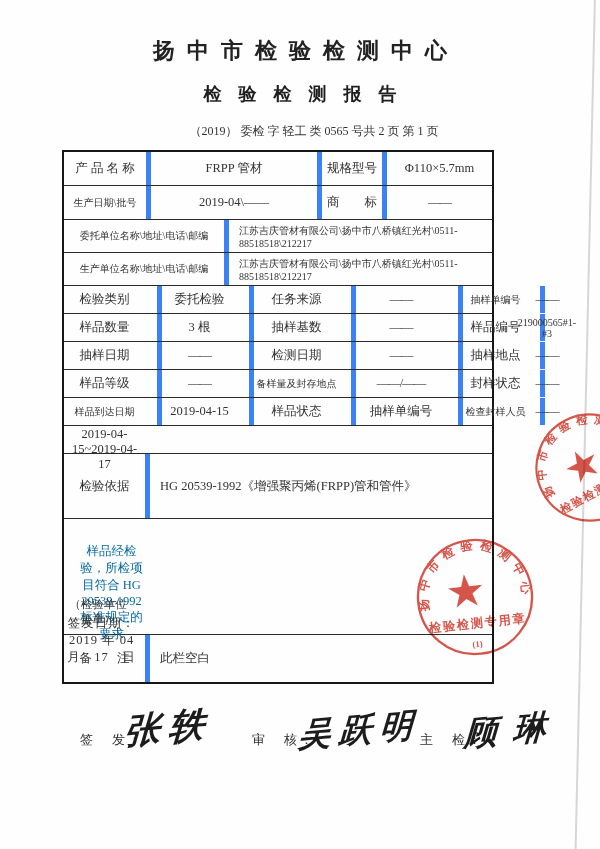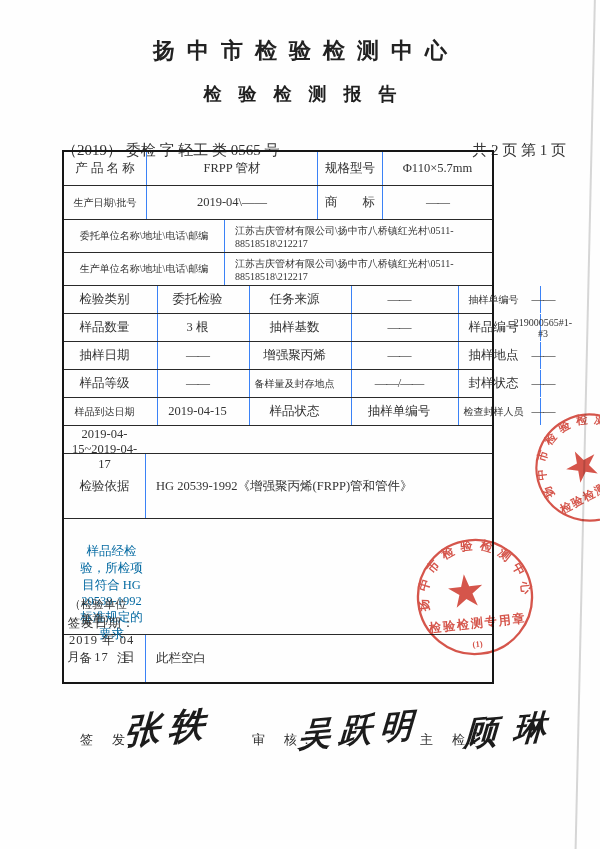--- a/index.html
+++ b/index.html
@@ -11,33 +11,33 @@
   }
   .page{position:absolute;inset:0;background:#fefefe;}
   .paper-edge{position:absolute;left:594px;top:-6px;width:2px;height:870px;
     background:#d6d6d6;transform:rotate(1.3deg);transform-origin:top center;}
 
   
   .org-name{position:absolute;top:36px;left:0;width:600px;text-align:center;
     font-size:22px;font-weight:bold;letter-spacing:12px;padding-left:12px;box-sizing:border-box;color:#222;}
   .report-title{position:absolute;top:82px;left:0;width:600px;text-align:center;
     font-size:18px;font-weight:bold;letter-spacing:17px;padding-left:17px;box-sizing:border-box;color:#1e1e1e;}
-  .doc-line{position:absolute;top:141px;left:62px;width:504px;display:flex;
-    justify-content:space-between;font-size:15px;color:#333;}
+  .doc-line{position:absolute;top:123px;left:62px;width:504px;display:flex;
+    justify-content:center;font-size:12px;color:#333;}
 
   
   .report-table{position:absolute;left:62px;top:150px;width:432px;
     border:2.5px solid #161616;box-sizing:border-box;background:transparent;font-size:12.5px;}
   .tr{display:grid;border-top:1px solid #2a2a2a;}
   .tr:first-child{border-top:none;}
   .cols4{grid-template-columns:82px 171px 65px 1fr;}
   .cols2a{grid-template-columns:160px 1fr;}
   .cols6{grid-template-columns:81px 80px 90px 95px 70px 1fr;}
   .cols2b{grid-template-columns:81px 1fr;}
-  .td{border-left:1px solid #3b82f6;display:flex;align-items:center;justify-content:center;
+  .td{border-left:5px solid #3b82f6;display:flex;align-items:center;justify-content:center;
     text-align:center;padding:1px 2px;box-sizing:border-box;min-width:0;color:#333;}
   .td:first-child{border-left:none;}
   .h34{height:33px;} .h33{height:32px;} .h28{height:27px;gap:12px;} .h65{height:64px;} .h116{height:115px;} .h48{height:47px;}
   .left{justify-content:flex-start;text-align:left;padding-left:10px;}
   .small{font-size:10px;} .tiny{font-size:10px;} .dash{color:#3d3d3d;letter-spacing:-1px;}
   .concl-cell{display:block;position:relative;padding:0;}
   .concl-text{position:absolute;left:14px;top:24px;font-size:12.5px;color:#0369a1;}
   .seal-note{position:absolute;right:13px;top:78px;font-size:11.5px;color:#333;}
   .sign-date{position:absolute;right:6px;top:96px;font-size:12.5px;color:#333;letter-spacing:1px;}
 
@@ -113,21 +113,21 @@
       <div class="td">3 根</div>
       <div class="td">抽样基数</div>
       <div class="td dash">——</div>
       <div class="td">样品编号</div>
       <div class="td tiny">219000565#1-#3</div>
     </div>
 
     <div class="tr cols6 h28">
       <div class="td">抽样日期</div>
       <div class="td dash">——</div>
-      <div class="td">增强聚丙烯</div>
+      <div class="td">检测日期</div>
       <div class="td dash">——</div>
       <div class="td">抽样地点</div>
       <div class="td dash">——</div>
     </div>
 
     <div class="tr cols6 h28">
       <div class="td">样品等级</div>
       <div class="td dash">——</div>
       <div class="td tiny">备样量及封存地点</div>
       <div class="td dash">——/——</div>

